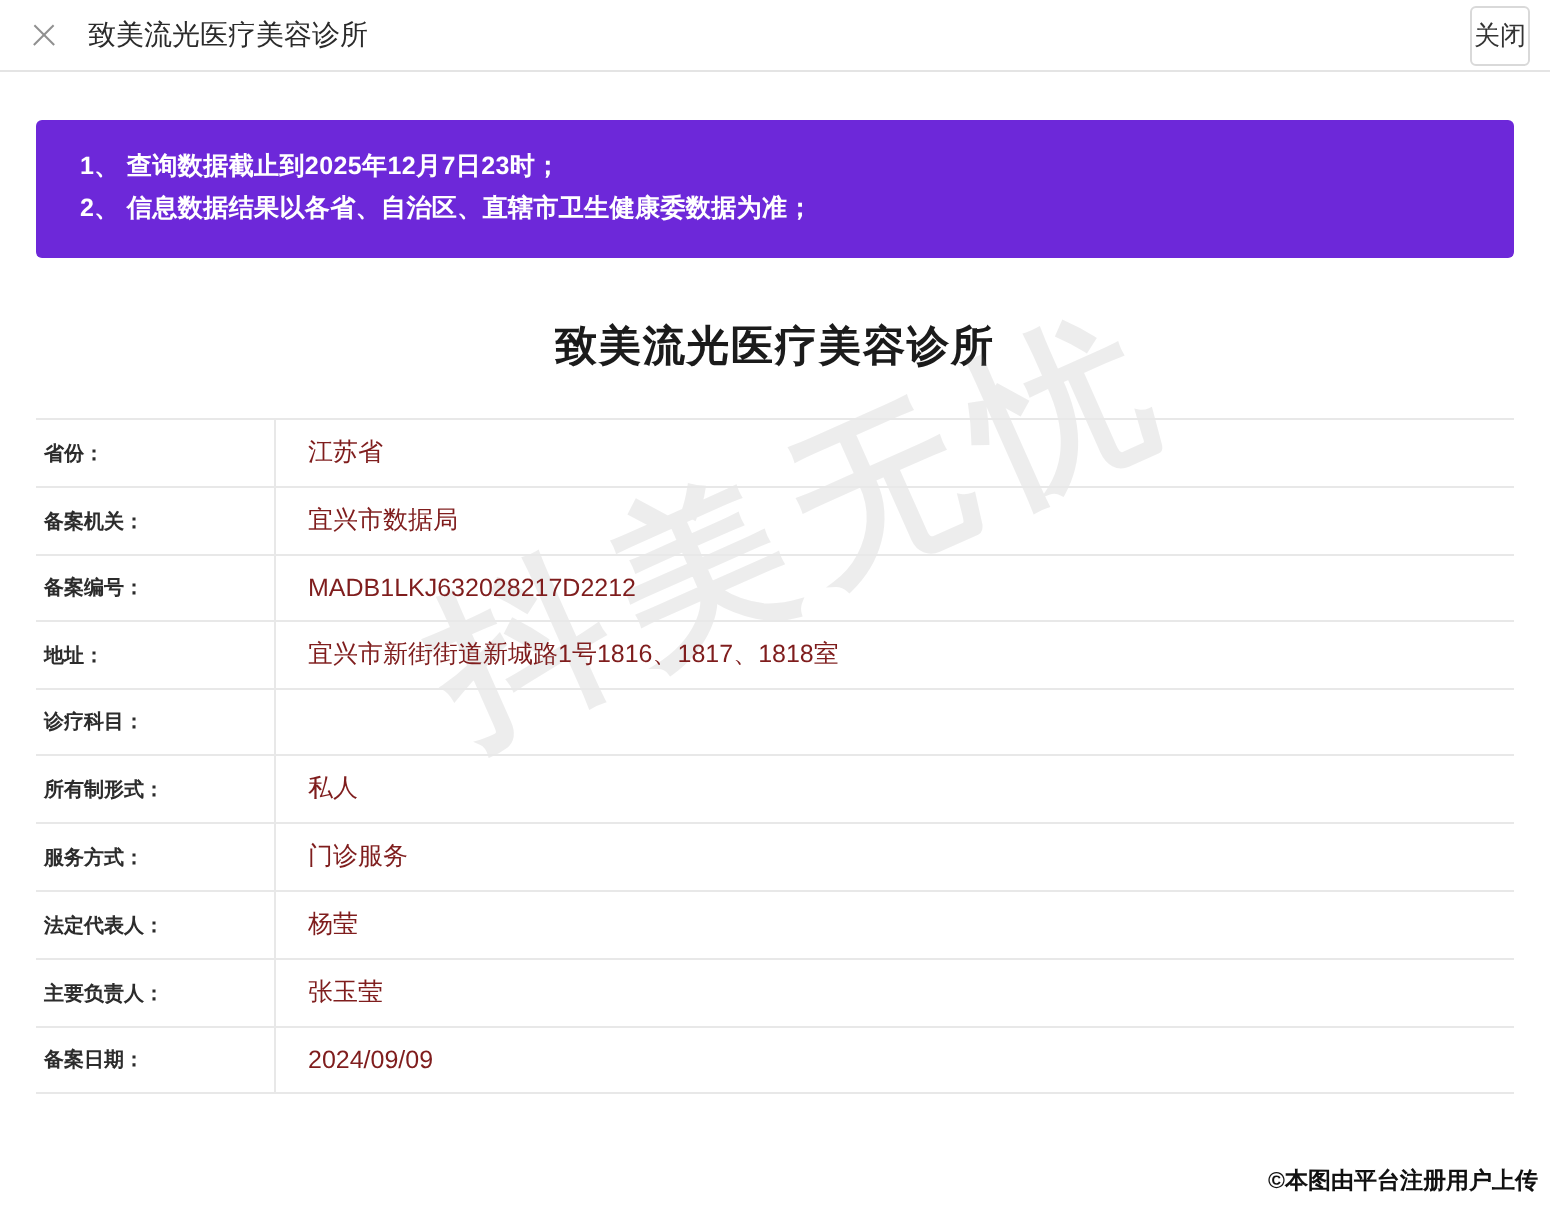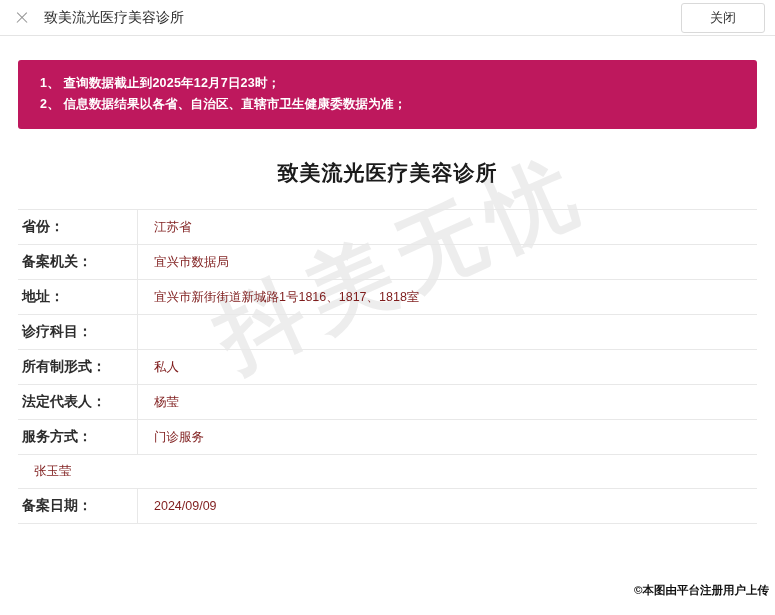--- a/index.html
+++ b/index.html
@@ -55,29 +55,29 @@
     white-space: nowrap;
     overflow: hidden;
   }
   .close-btn {
     flex: 0 0 auto;
     border: 1px solid #d9d9d9;
     border-radius: 3px;
     background: #fff;
     font-size: 13px;
     color: #333;
-    padding: 5px 28px;
+    padding: 5px 1px;
     cursor: pointer;
     font-family: "Liberation Sans", sans-serif;
   }
 
   
   .notice {
     margin: 24px 18px 0 18px;
-    background: #be185d;
+    background: #6d28d9;
     color: #ffffff;
     border-radius: 3px;
     padding: 13px 20px 14px 22px;
     box-sizing: border-box;
   }
   .notice-line {
     font-size: 12.5px;
     line-height: 21px;
     font-weight: bold;
     letter-spacing: .2px;
@@ -103,21 +103,21 @@
   }
   .row {
     display: flex;
     border-bottom: 1px solid #e8e8e8;
     min-height: 32px;
   }
   .cell-label {
     flex: 0 0 120px;
     box-sizing: border-box;
     padding: 8px 0 8px 4px;
-    font-size: 14px;
+    font-size: 10px;
     color: #2c2c2c;
     font-weight: bold;
     border-right: 1px solid #e8e8e8;
     display: flex;
     align-items: center;
   }
   .cell-value {
     flex: 1 1 auto;
     box-sizing: border-box;
     padding: 8px 0 8px 16px;
@@ -184,39 +184,44 @@
 <div class="table">
   <div class="row">
     <div class="cell-label">省份：</div>
     <div class="cell-value">江苏省</div>
   </div>
   <div class="row">
     <div class="cell-label">备案机关：</div>
     <div class="cell-value">宜兴市数据局</div>
   </div>
   <div class="row">
+    <div class="cell-label">备案编号：</div>
+    <div class="cell-value">MADB1LKJ632028217D2212</div>
+  </div>
+  <div class="row">
     <div class="cell-label">地址：</div>
     <div class="cell-value">宜兴市新街街道新城路1号1816、1817、1818室</div>
   </div>
   <div class="row">
     <div class="cell-label">诊疗科目：</div>
   </div>
   <div class="row">
     <div class="cell-label">所有制形式：</div>
     <div class="cell-value">私人</div>
   </div>
   <div class="row">
+    <div class="cell-label">服务方式：</div>
+    <div class="cell-value">门诊服务</div>
+  </div>
+  <div class="row">
     <div class="cell-label">法定代表人：</div>
     <div class="cell-value">杨莹</div>
   </div>
   <div class="row">
-    <div class="cell-label">服务方式：</div>
-    <div class="cell-value">门诊服务</div>
-  </div>
-  <div class="row">
+    <div class="cell-label">主要负责人：</div>
     <div class="cell-value">张玉莹</div>
   </div>
   <div class="row">
     <div class="cell-label">备案日期：</div>
     <div class="cell-value">2024/09/09</div>
   </div>
 </div>
 
 <div class="corner-credit">©本图由平台注册用户上传</div>
 

